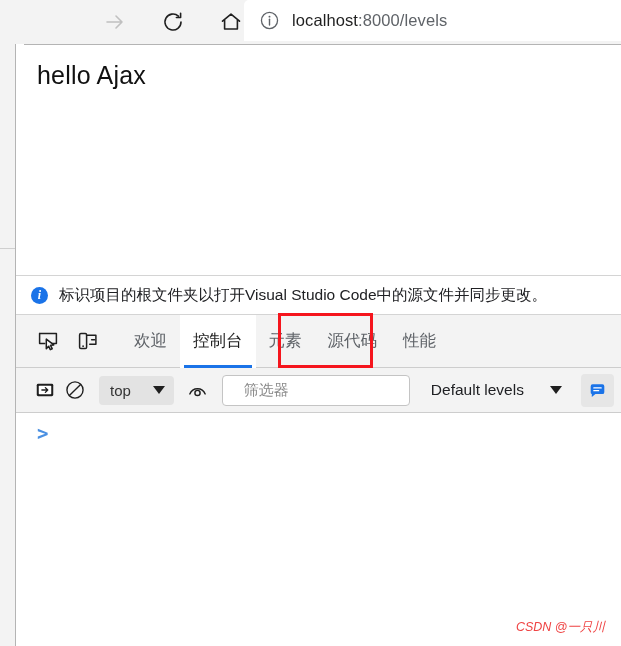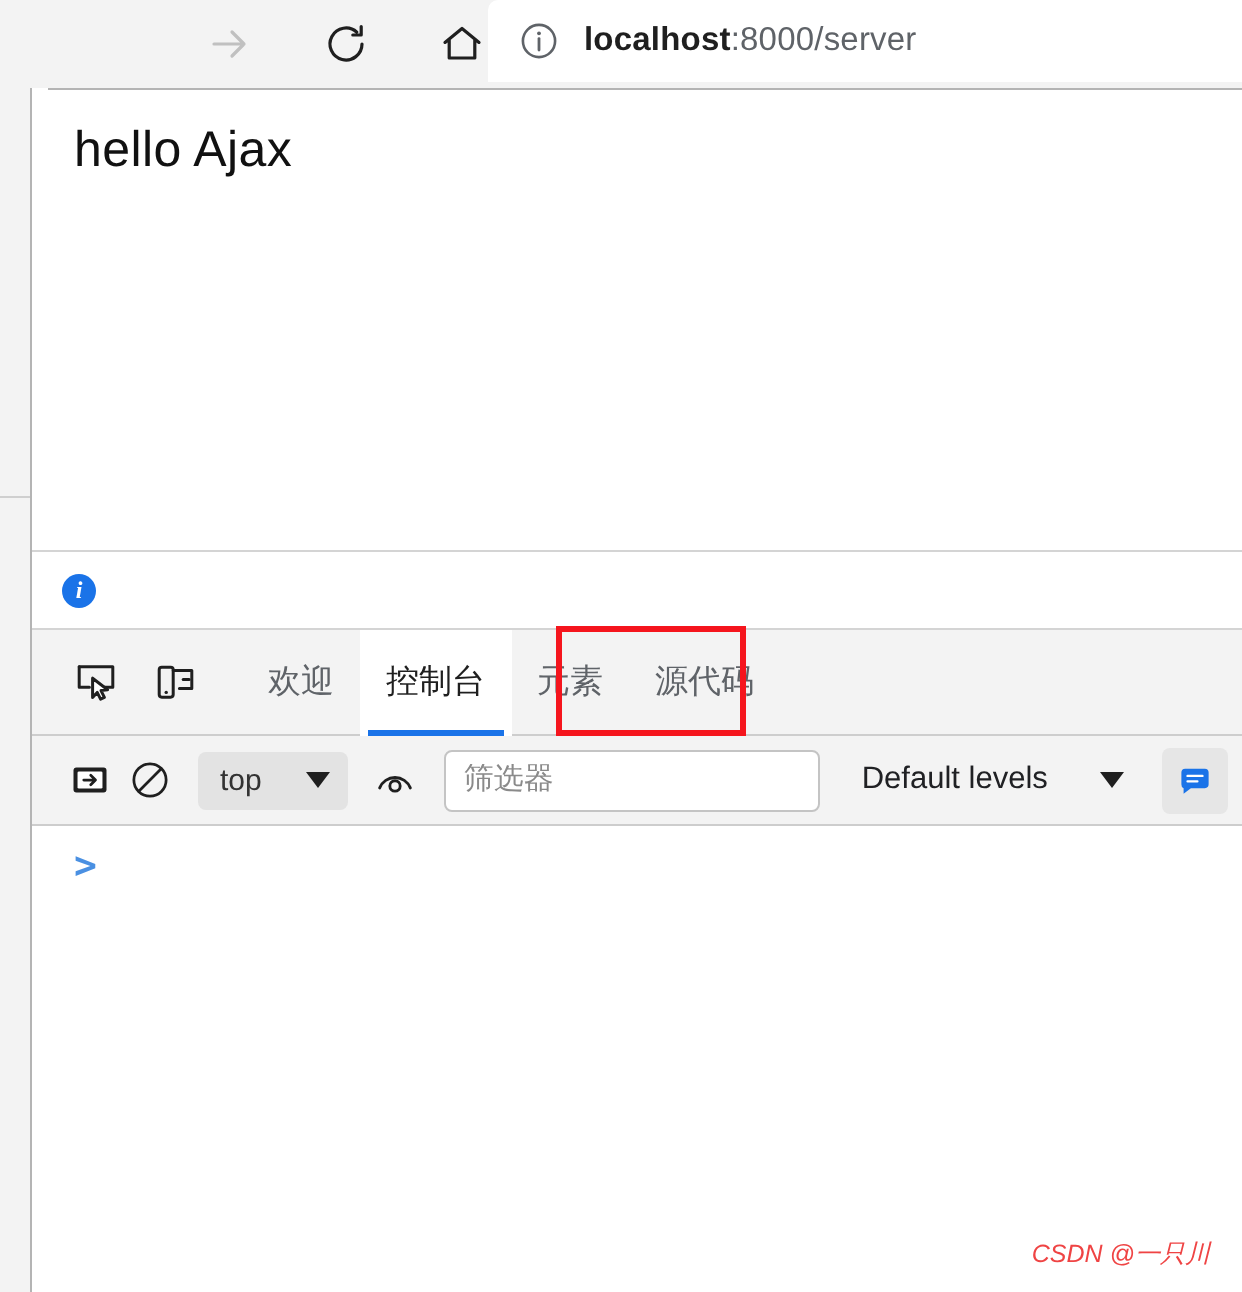--- a/index.html
+++ b/index.html
@@ -35,21 +35,21 @@
   }
   .omnibox-info {
     width: 26px; height: 26px; margin-left: 12px; margin-right: 10px;
     flex: 0 0 auto;
     display: flex; align-items: center; justify-content: center;
   }
   .omnibox-url {
     font-size: 16.5px; color: #5f6368; white-space: nowrap;
     letter-spacing: 0.1px;
   }
-  .omnibox-url .host { color: #1f1f1f; font-weight: bold; }
+  .omnibox-url .host { color: #1f1f1f; }
 
   
   .left-rail {
     position: absolute; left: 0; top: 44px;
     width: 15px; height: 602px;
     background: #f3f3f3;
   }
   .left-rail-sep {
     position: absolute; left: 0; top: 204px;
     width: 15px; height: 1px; background: #cfcfcf;
@@ -170,20 +170,21 @@
     background: #ffffff; border: 1px solid #c4c4c4;
     border-radius: 4px;
     display: flex; align-items: center;
     padding: 0 9px; flex: 0 0 auto;
   }
   .ct-filter input {
     border: none; outline: none; width: 100%;
     font-size: 15px; color: #202124;
     font-family: Liberation Serif, serif;
     background: transparent;
+    margin-left: 12px;
   }
   .ct-filter input::placeholder { color: #8a8a8a; }
   .ct-levels {
     display: flex; align-items: center; gap: 26px;
     font-size: 15.5px; color: #202124; flex: 0 0 auto;
   }
   .ct-issues {
     width: 33px; height: 33px; flex: 0 0 auto;
     background: #e6e6e6; border-radius: 4px;
     display: flex; align-items: center; justify-content: center;
@@ -232,35 +233,36 @@
   </div>
 
   <div class="omnibox">
     <span class="omnibox-info">
       <svg width="21" height="21" viewBox="0 0 24 24">
         <circle cx="12" cy="12" r="9.2" fill="none" stroke="#5f6368" stroke-width="1.5"></circle>
         <circle cx="12" cy="7.6" r="1.1" fill="#5f6368"></circle>
         <path d="M12 10.6v6.6" stroke="#5f6368" stroke-width="1.6" stroke-linecap="round"></path>
       </svg>
     </span>
-    <span class="omnibox-url"><span class="host">localhost</span><span>:8000/server</span></span>
+    <span class="omnibox-url"><span class="host">localhost</span><span>:8000/levels</span></span>
   </div>
 </div>
 
 <div class="left-rail">
   <div class="left-rail-sep"></div>
 </div>
 <div class="rail-border"></div>
 
 <div class="page-viewport">
   <div class="page-heading">hello Ajax</div>
 </div>
 
 <div class="infobar">
   <span class="infobar-icon">i</span>
+  <span class="infobar-text">标识项目的根文件夹以打开Visual Studio Code中的源文件并同步更改。</span>
 </div>
 
 <div class="devtools">
 
   <div class="dt-tabbar">
 
     <div class="dt-tool-icon">
       <svg width="24" height="24" viewBox="0 0 24 24">
         <path d="M3.6 4.4h16.8v10.2h-6.4" fill="none" stroke="#1f1f1f" stroke-width="1.5" stroke-linecap="round" stroke-linejoin="round"></path>
         <path d="M3.6 4.4v10.2h5.1" fill="none" stroke="#1f1f1f" stroke-width="1.5" stroke-linecap="round" stroke-linejoin="round"></path>
@@ -282,20 +284,23 @@
     </div>
     <div class="dt-tab active">
       <span>控制台</span>
     </div>
     <div class="dt-tab">
       <span>元素</span>
     </div>
     <div class="dt-tab">
       <span>源代码</span>
     </div>
+    <div class="dt-tab">
+      <span>性能</span>
+    </div>
 
     <div class="red-annotation"></div>
   </div>
 
   <div class="dt-console-toolbar">
 
     <div class="ct-icon first">
       <svg width="22" height="22" viewBox="0 0 24 24">
         <rect x="3" y="5.2" width="18" height="13.6" rx="1.6" fill="#1f1f1f"></rect>
         <rect x="5.2" y="7.3" width="13.6" height="9.4" rx="0.8" fill="#ffffff"></rect>

